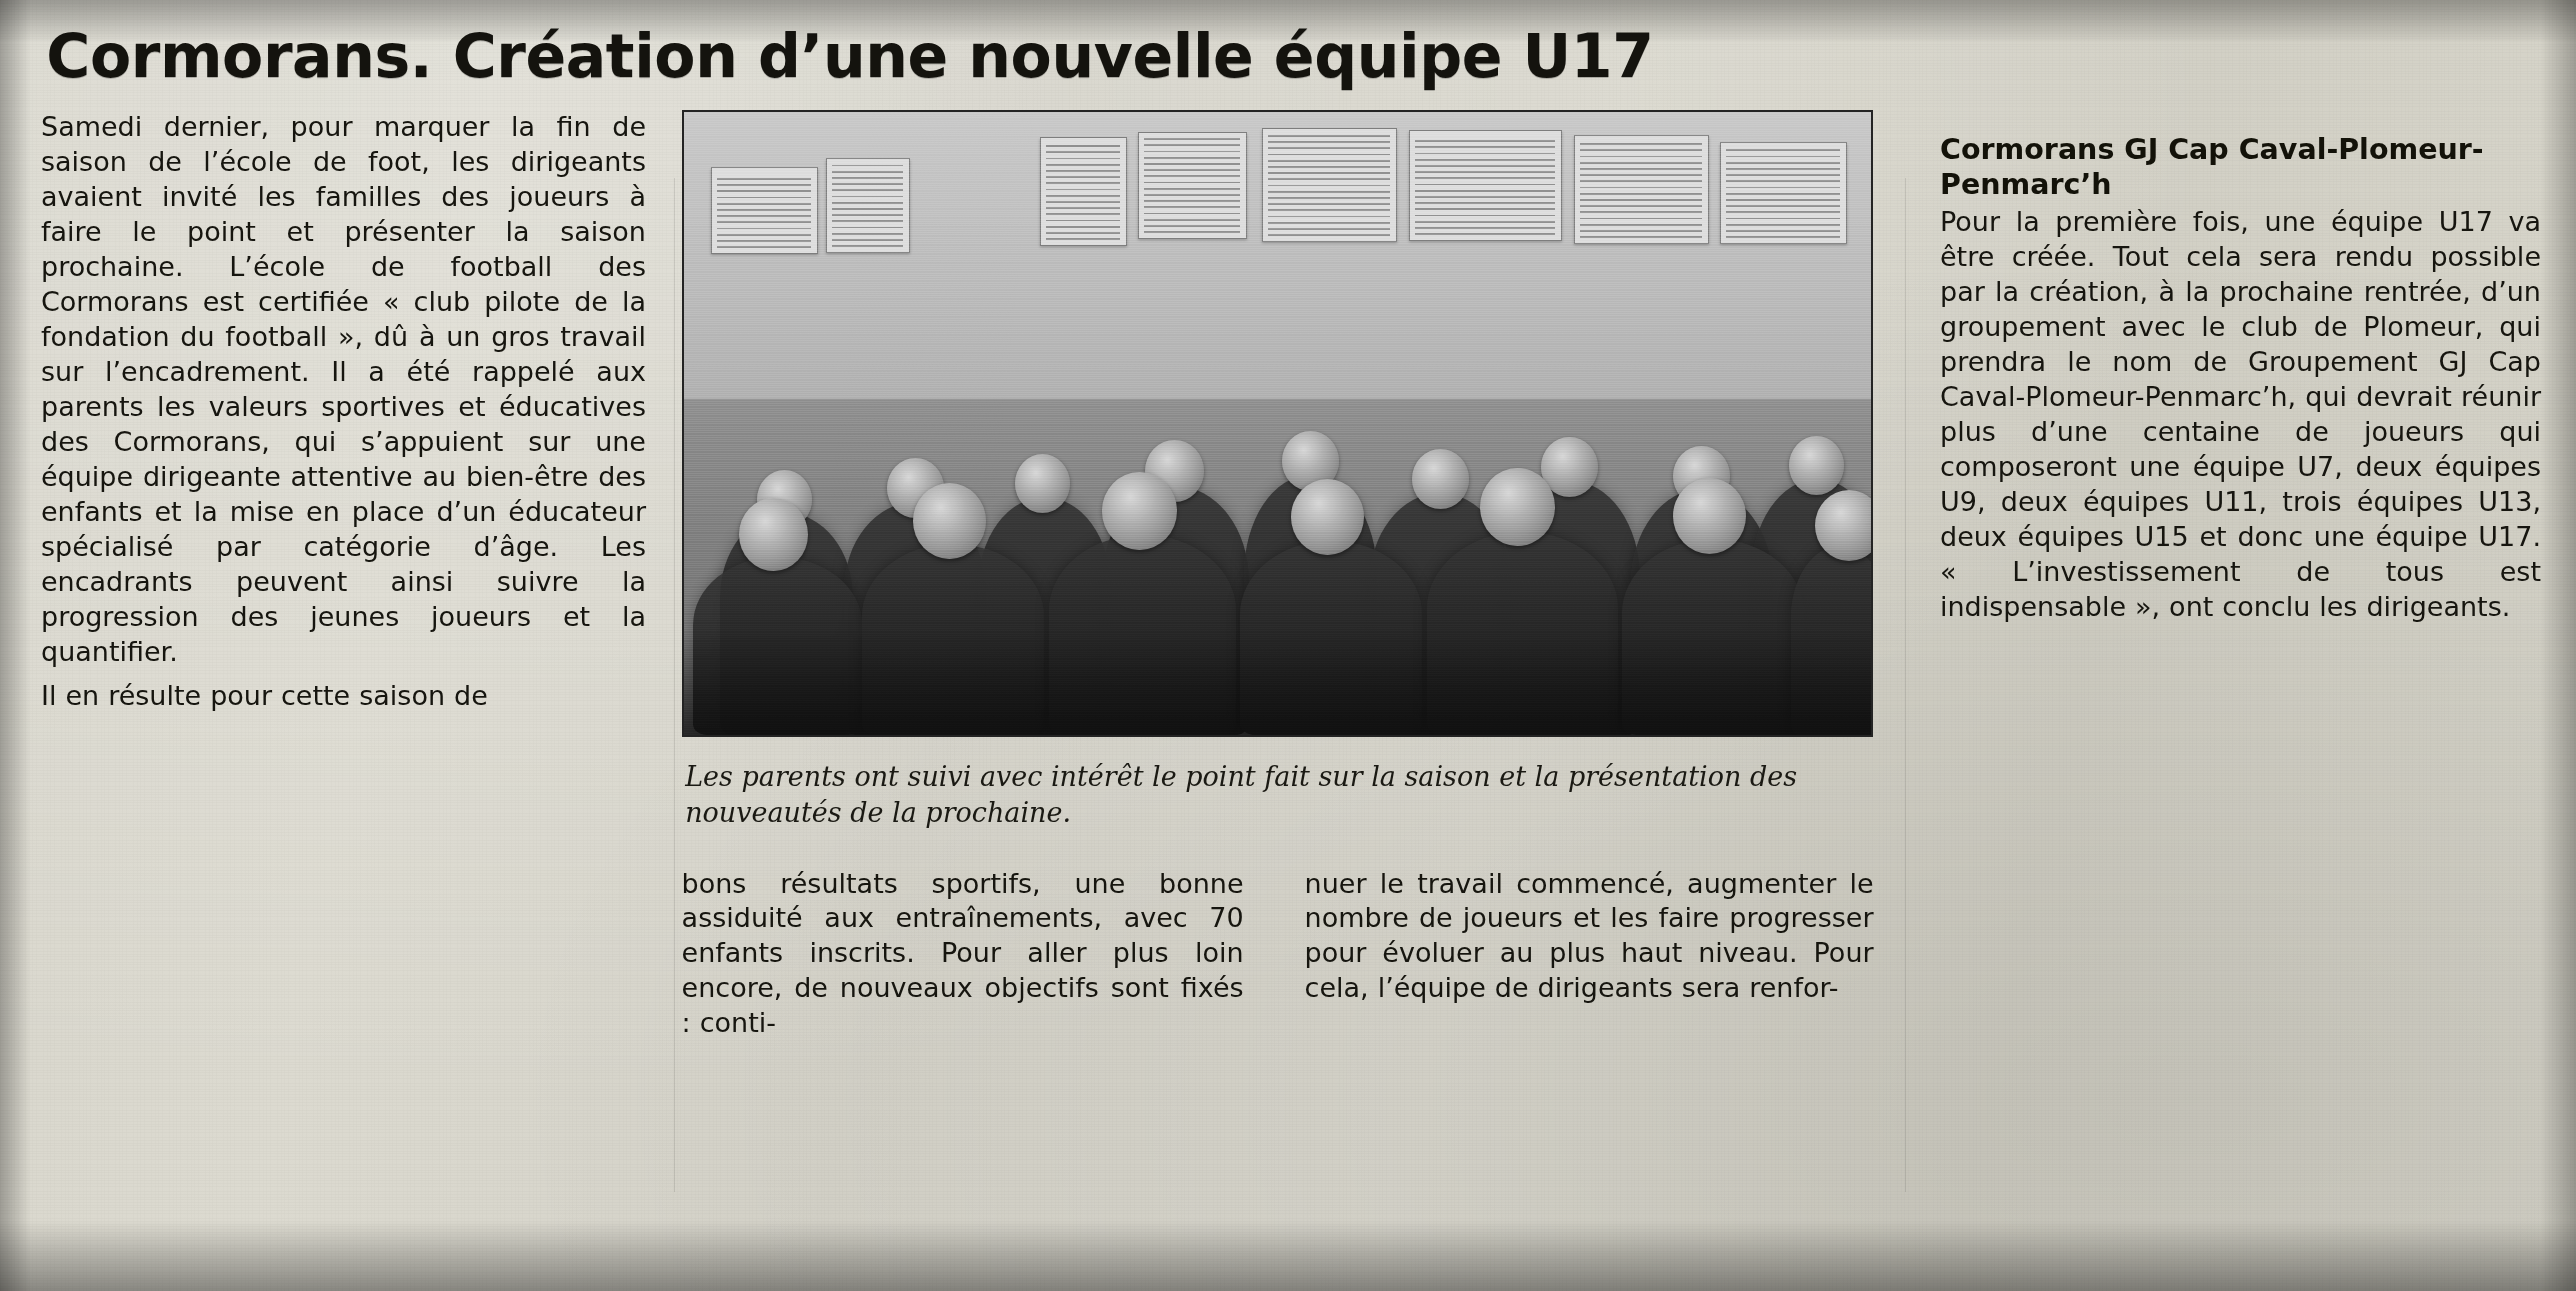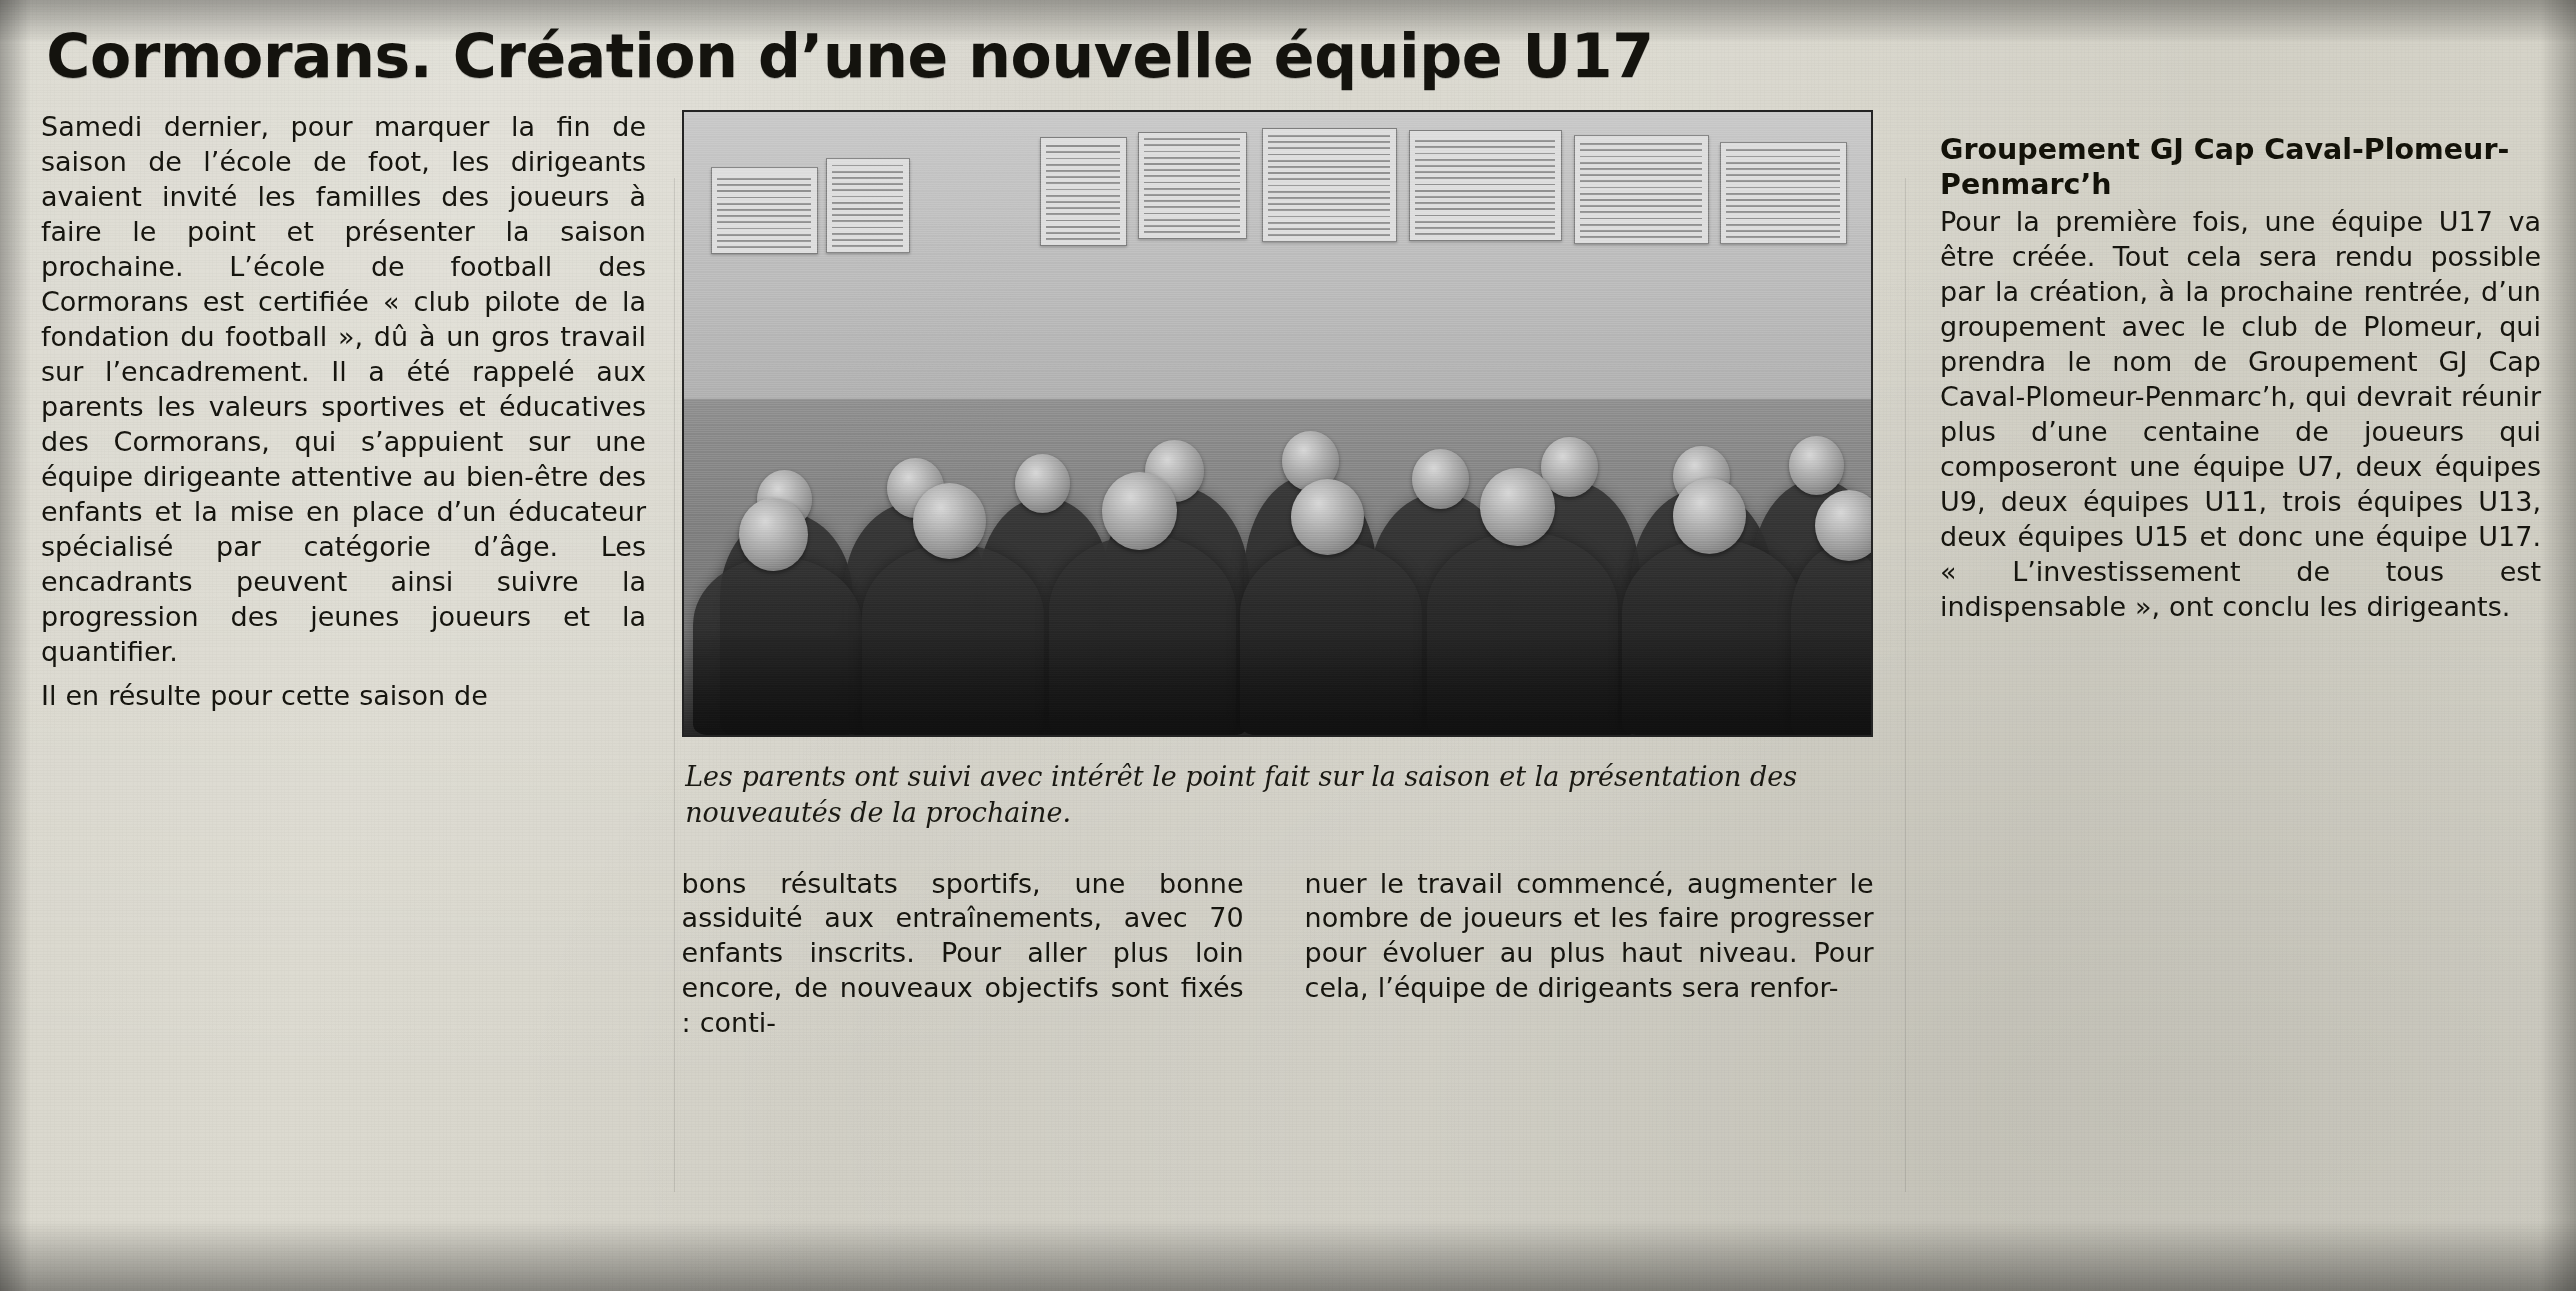--- a/index.html
+++ b/index.html
@@ -313,21 +313,21 @@
           </div>
           <div class="mid-col mid-col-b">
             <p class="body">nuer le travail commencé, augmenter le nombre de joueurs et les faire progresser pour évoluer au plus haut niveau. Pour cela, l’équipe de dirigeants sera renfor-</p>
           </div>
         </div>
 
       </div>
 
       <div class="col col-right">
 
-        <div class="subhead">Groupement GJ Cap Caval-Plomeur-Penmarc’h</div>
+        <div class="subhead">Cormorans GJ Cap Caval-Plomeur-Penmarc’h</div>
 
         <p class="body">Pour la première fois, une équipe U17 va être créée. Tout cela sera rendu possible par la création, à la prochaine rentrée, d’un groupement avec le club de Plomeur, qui prendra le nom de Groupement GJ Cap Caval-Plomeur-Penmarc’h, qui devrait réunir plus d’une centaine de joueurs qui composeront une équipe U7, deux équipes U9, deux équipes U11, trois équipes U13, deux équipes U15 et donc une équipe U17. « L’investissement de tous est indispensable », ont conclu les dirigeants.</p>
       </div>
 
     </div>
   </div>
 
   <div class="crease crease-diag"></div>
   <div class="crease crease-top"></div>
   <div class="crease crease-bottom"></div>

